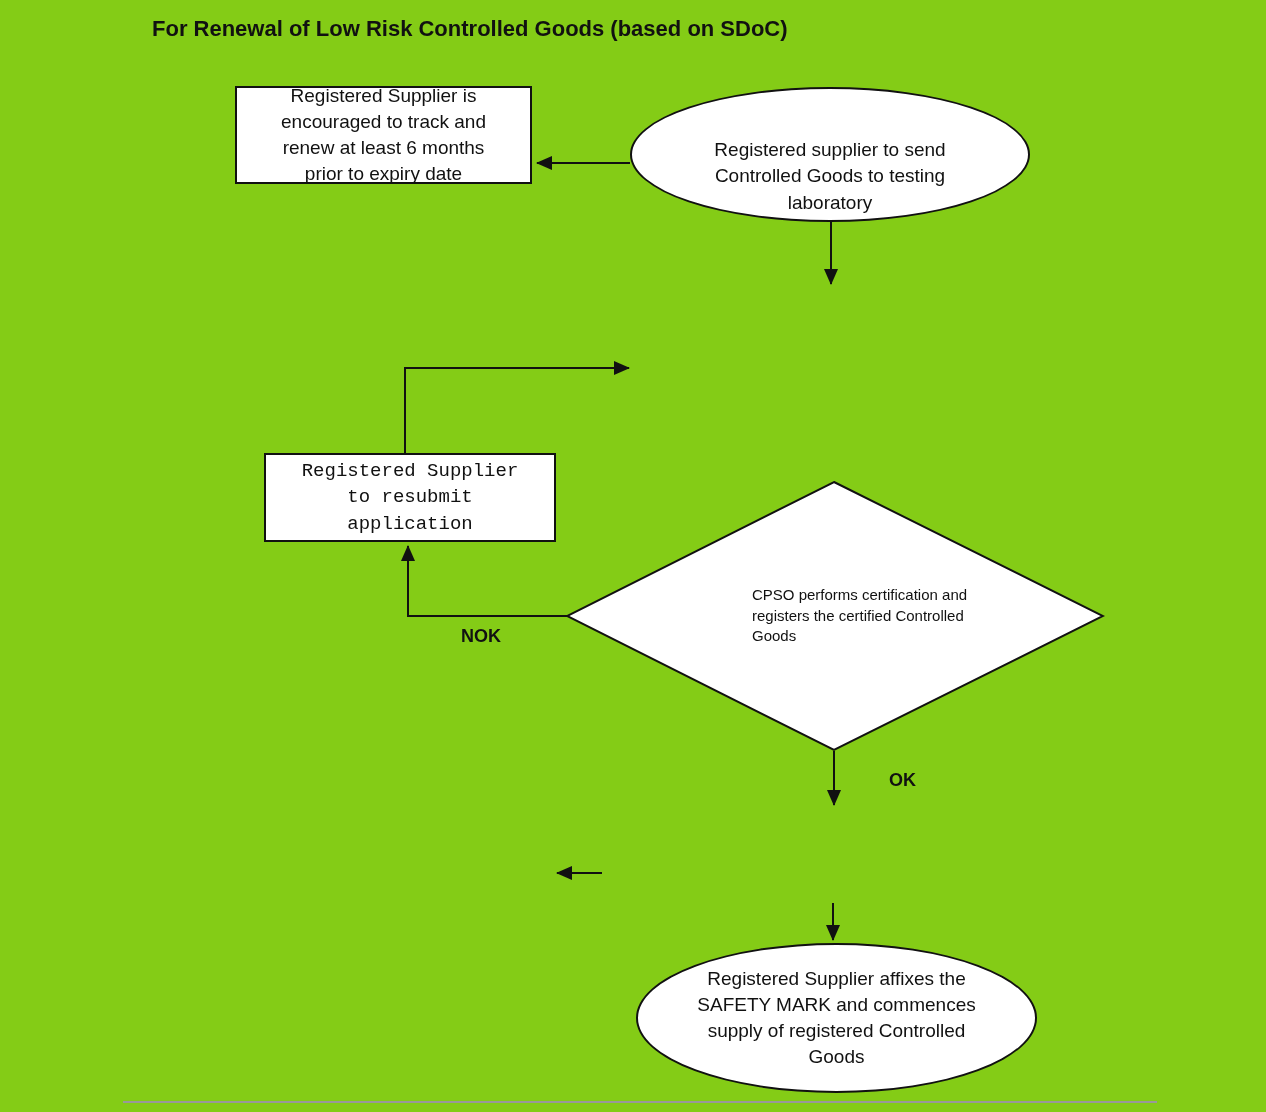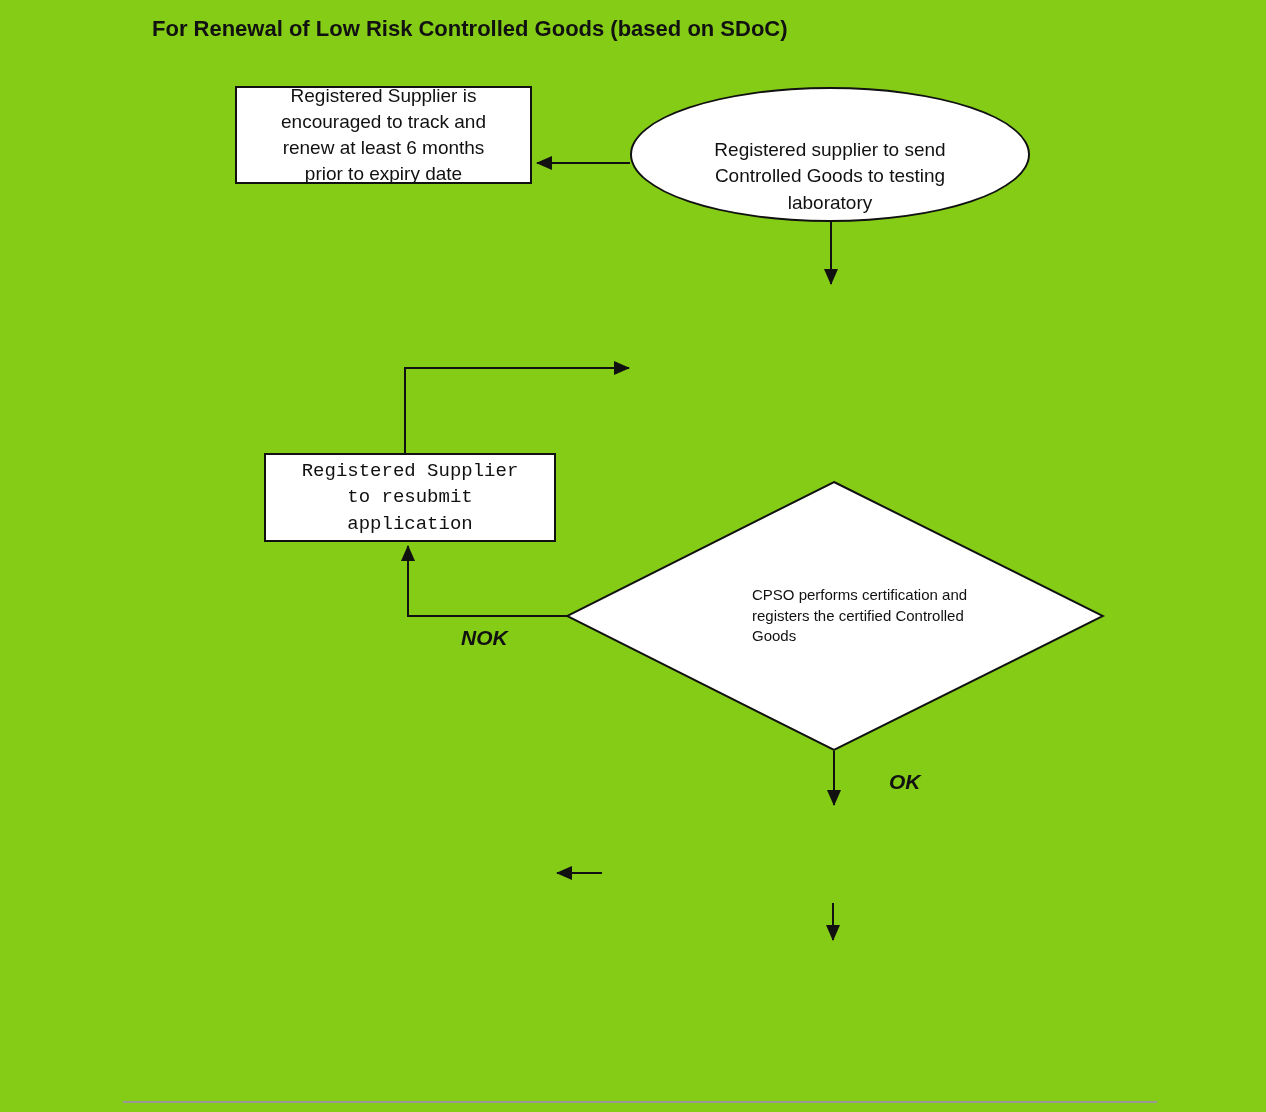--- a/index.html
+++ b/index.html
@@ -30,21 +30,21 @@
   .n-resubmit.node .txt{max-width:240px;}
   .n-loa     .txt{max-width:414px;}
   .n-tech    .txt{max-width:320px;}
   .n-safety  .txt{max-width:316px;}
 
   .diamond{position:absolute;left:565px;top:480px;width:540px;height:272px;z-index:2;}
   .diamond svg{position:absolute;left:0;top:0;}
   .diamond .txt{position:absolute;left:50%;top:50%;transform:translate(-50%,-50%);
                 width:220px;text-align:left;font-size:15px;line-height:1.38;color:#111111;margin-left:27px;}
 
-  .edge-label{position:absolute;font-size:21px;font-weight:bold;color:#111111;z-index:3;font-style:italic;}
+  .edge-label{position:absolute;font-size:18px;font-weight:bold;color:#111111;z-index:3;}
   .lbl-nok{left:461px;top:626px;}
   .lbl-ok{left:849px;top:770px;margin-left:40px;}
 
   .separator{position:absolute;left:123px;top:1101px;width:1034px;height:2px;background:#999999;}
 </style>
 </head>
 <body>
 
 <div class="page">
 
@@ -80,19 +80,22 @@
 
   <div class="diamond">
     <svg width="540" height="272" viewBox="0 0 540 272" xmlns="http://www.w3.org/2000/svg">
       <polygon points="269,2 538,136 269,270 2,136" fill="#ffffff" stroke="#111111" stroke-width="2"></polygon>
     </svg>
     <div class="txt">CPSO performs certification and registers the certified Controlled Goods</div>
   </div>
 
 
 
+  <div class="node ellipse n-safety">
+    <div class="txt">Registered Supplier affixes the SAFETY MARK and commences supply of registered Controlled Goods</div>
+  </div>
 
   <div class="edge-label lbl-nok">NOK</div>
   <div class="edge-label lbl-ok">OK</div>
 
   <div class="separator"></div>
 
 </div>
 
 </body></html>

